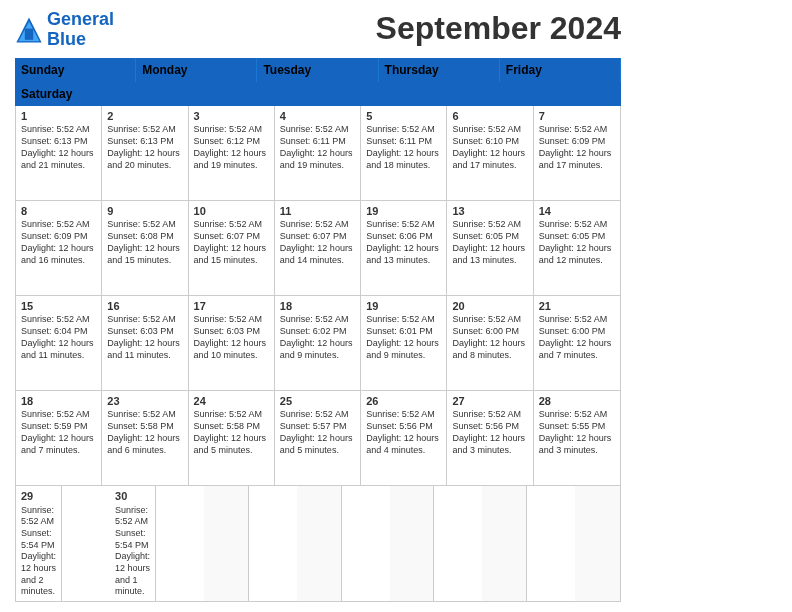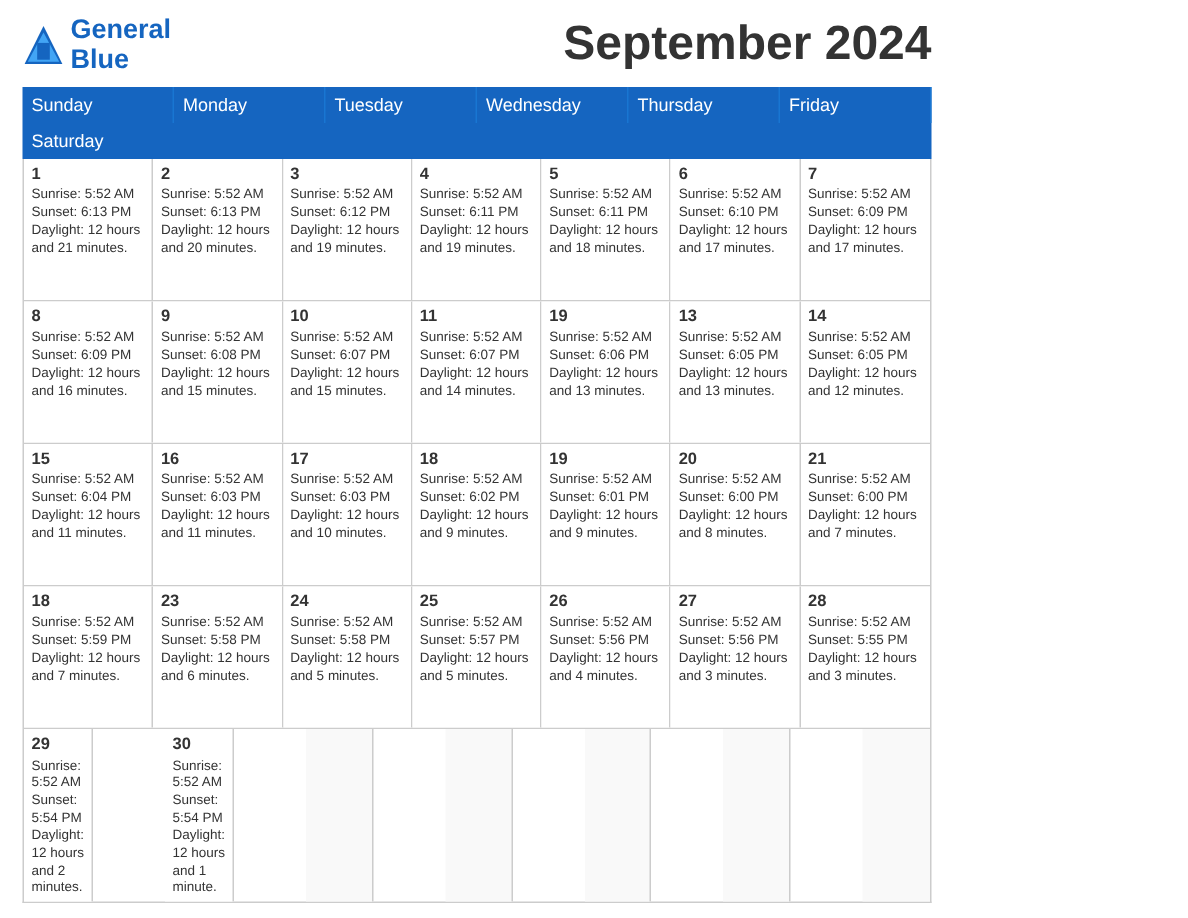--- a/index.html
+++ b/index.html
@@ -53,24 +53,24 @@
       font-size: 14px;
       color: #333;
     }
     .calendar {
       flex: 1;
       display: flex;
       flex-direction: column;
     }
     .cal-header {
       display: grid;
-      grid-template-columns: repeat(6, 1fr);
+      grid-template-columns: repeat(5, 1fr);
       background: #1565c0;
-      color: #ffffff;
-      font-weight: normal;
+      color: #000000;
+      font-weight: bold;
       font-size: 12px;
     }
     .cal-header-cell {
       padding: 5px 6px;
       text-align: left;
       border-right: 1px solid #1976d2;
     }
     .cal-header-cell:last-child { border-right: none; }
     .cal-body {
       flex: 1;
@@ -128,21 +128,20 @@
     <div class="title-block">
       <div class="month-title">September 2024</div>
     </div>
   </div>
 
   <div class="calendar">
     <div class="cal-header">
       <div class="cal-header-cell">Sunday</div>
       <div class="cal-header-cell">Monday</div>
       <div class="cal-header-cell">Tuesday</div>
-      <div class="cal-header-cell">Wednesday</div>
       <div class="cal-header-cell">Thursday</div>
       <div class="cal-header-cell">Friday</div>
       <div class="cal-header-cell">Saturday</div>
     </div>
     <div class="cal-body" id="cal-body">
     <div class="cal-row">
           <div class="cal-cell">
             <span class="day-num">1</span>
             <div class="info" style="white-space: pre-line;">Sunrise: 5:52 AM
 Sunset: 6:13 PM

